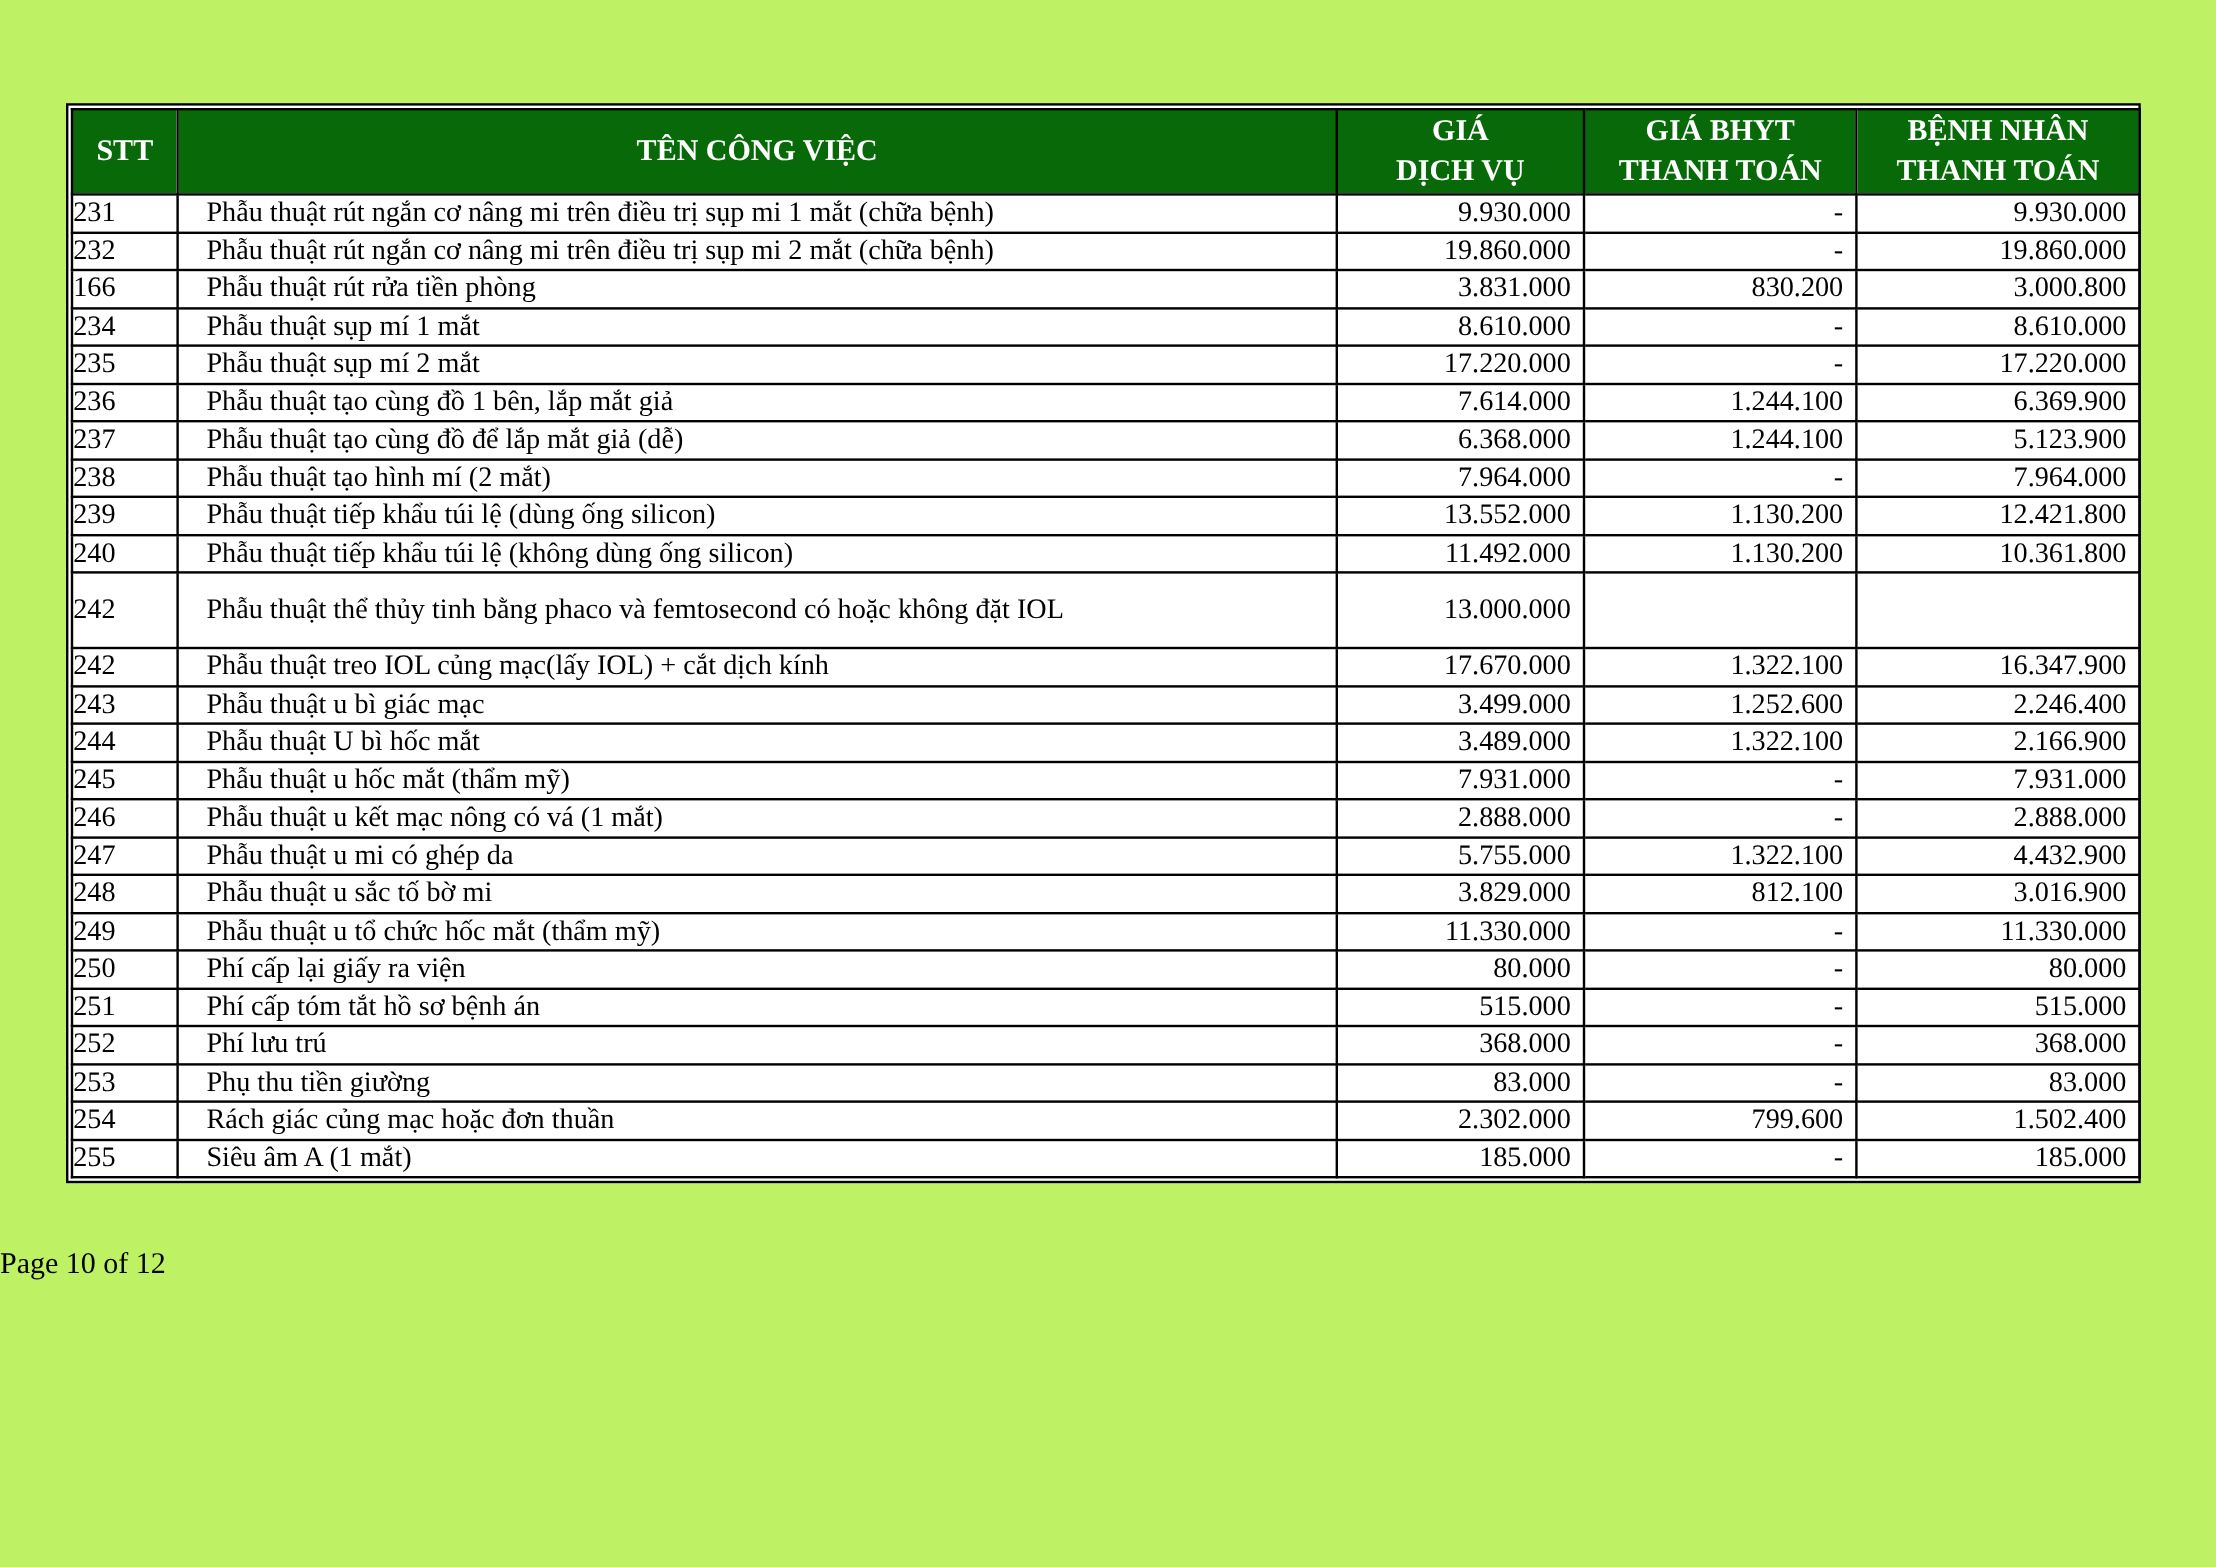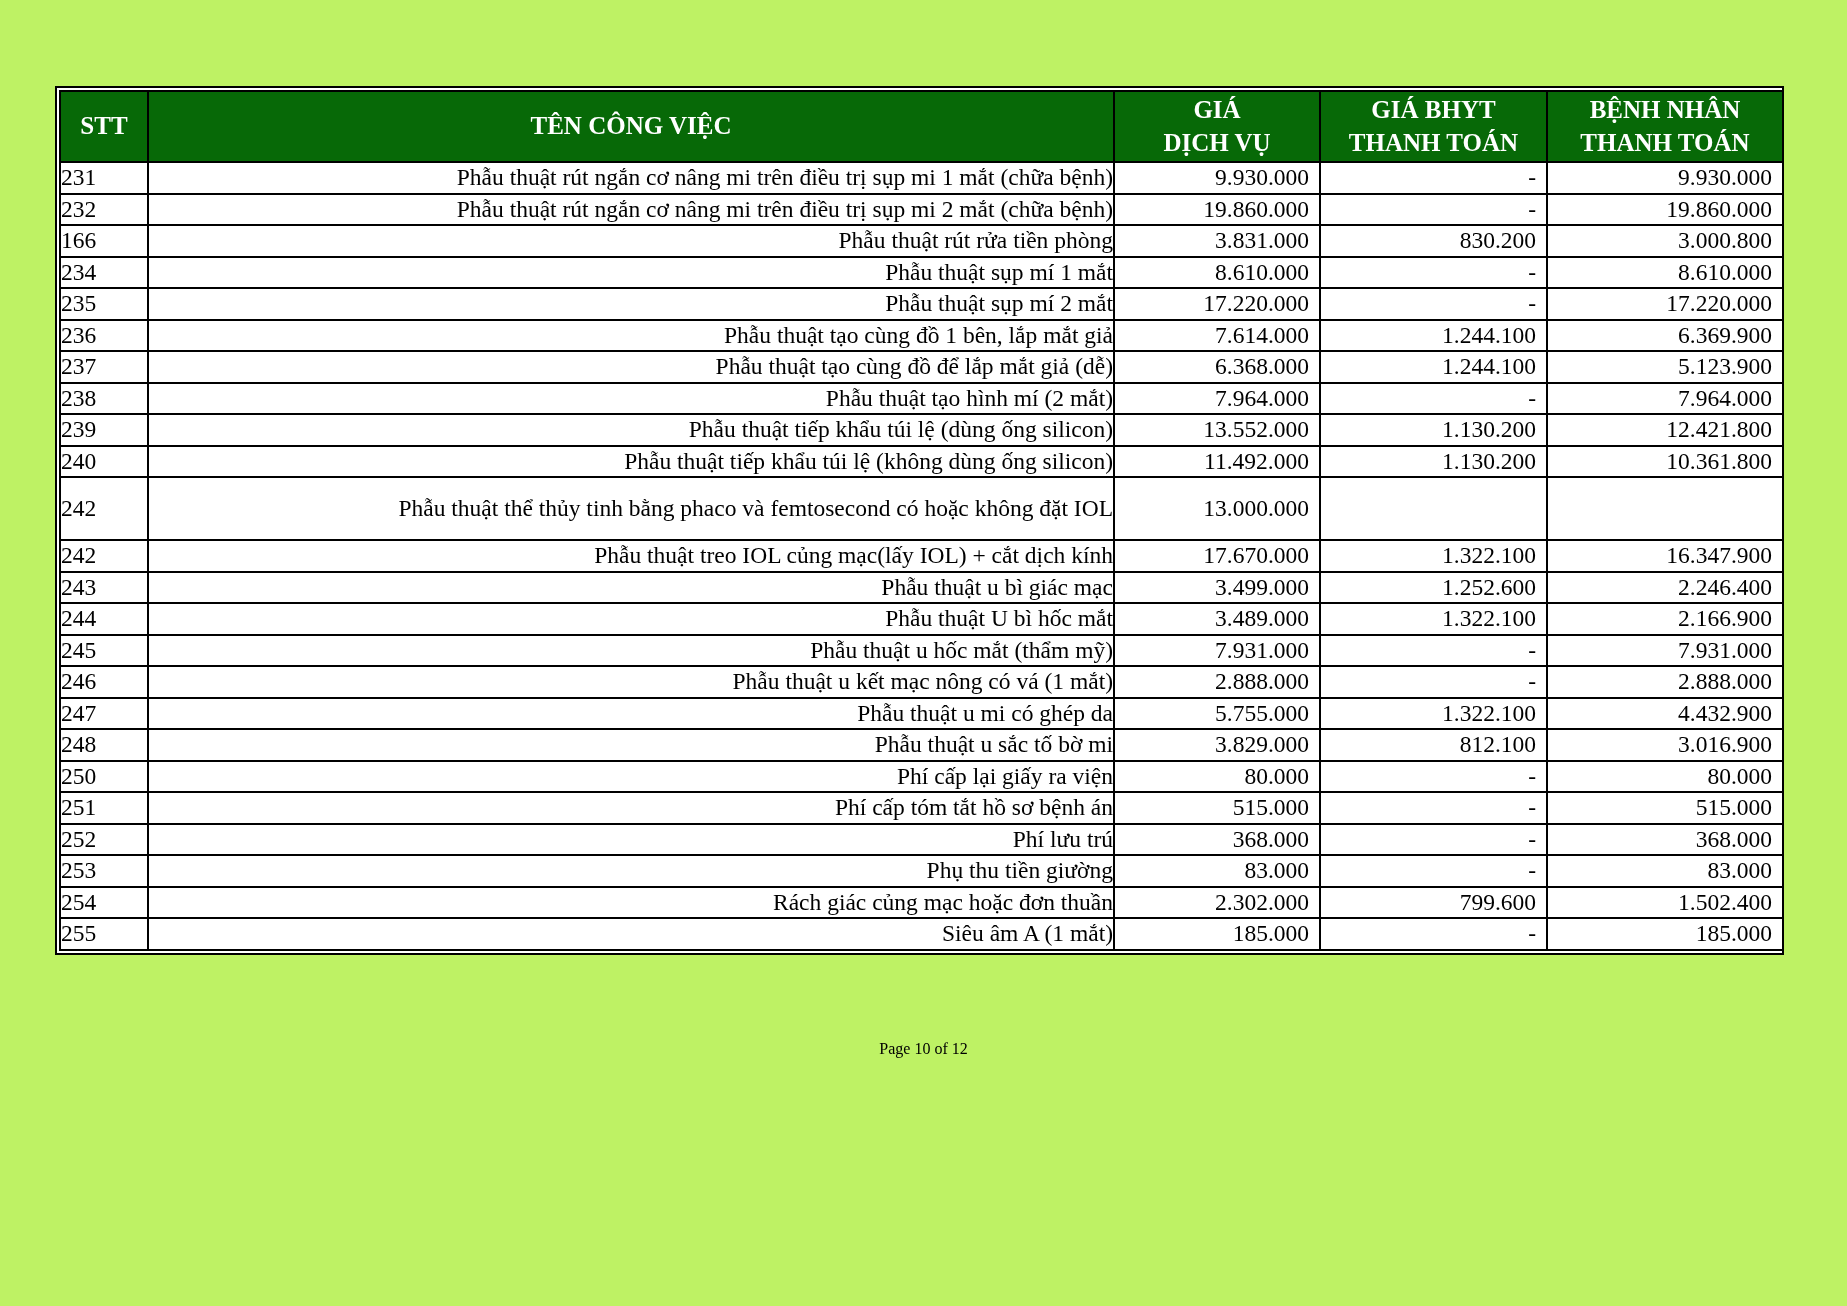--- a/index.html
+++ b/index.html
@@ -47,29 +47,29 @@
   }
   tbody tr { height: 31.5px; }
   tbody tr.tall { height: 63px; }
   tbody td {
     font-size: 23.5px;
     vertical-align: middle;
     padding: 0;
     background: #ffffff;
   }
   td.stt { text-align: left; }
-  td.ten { text-align: right; padding-left: 23px; }
+  td.ten { text-align: left; padding-left: 23px; }
   td.num { text-align: right; padding-right: 10px; }
   .footer {
     position: absolute;
     left: 0;
     top: 1040px;
     width: 100%;
-    text-align: center;
-    font-size: 16px;
+    text-align: left;
+    font-size: 25px;
     color: #000000;
   }
 </style>
 </head>
 <body>
 
 <div class="page">
   <div class="table-outer">
     <table class="price-table">
       <colgroup>
@@ -212,20 +212,27 @@
             <td class="num">4.432.900</td>
           </tr>
           <tr>
             <td class="stt">248</td>
             <td class="ten">Phẫu thuật u sắc tố bờ mi</td>
             <td class="num">3.829.000</td>
             <td class="num">812.100</td>
             <td class="num">3.016.900</td>
           </tr>
           <tr>
+            <td class="stt">249</td>
+            <td class="ten">Phẫu thuật u tổ chức hốc mắt (thẩm mỹ)</td>
+            <td class="num">11.330.000</td>
+            <td class="num">-</td>
+            <td class="num">11.330.000</td>
+          </tr>
+          <tr>
             <td class="stt">250</td>
             <td class="ten">Phí cấp lại giấy ra viện</td>
             <td class="num">80.000</td>
             <td class="num">-</td>
             <td class="num">80.000</td>
           </tr>
           <tr>
             <td class="stt">251</td>
             <td class="ten">Phí cấp tóm tắt hồ sơ bệnh án</td>
             <td class="num">515.000</td>

